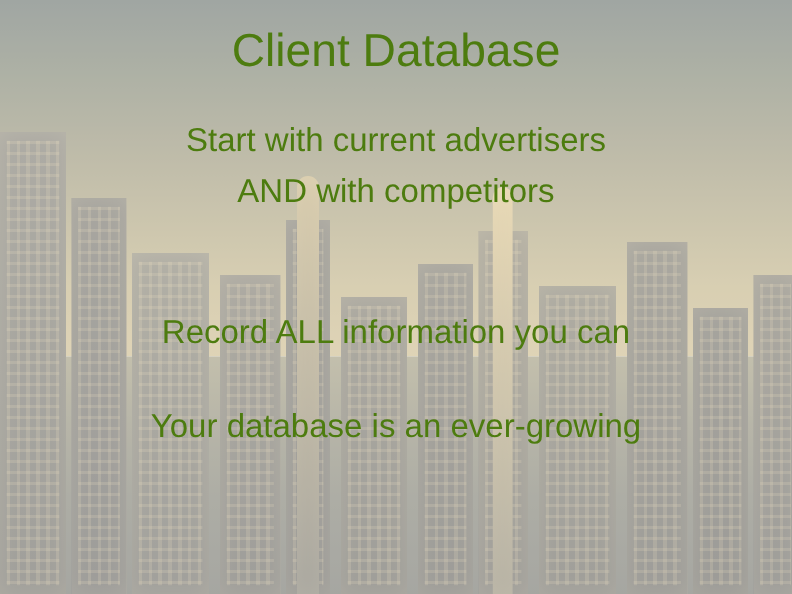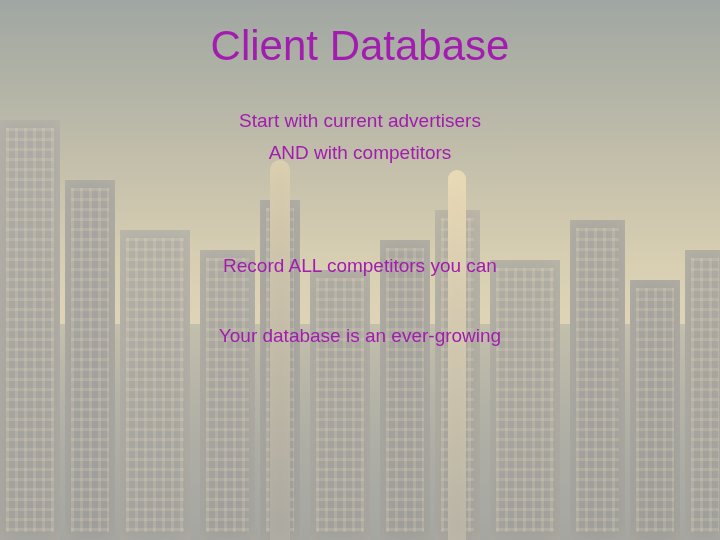--- a/index.html
+++ b/index.html
@@ -58,30 +58,30 @@
     inset: 0;
     background: rgba(255,255,255,0.55);
     z-index: 1;
   }
   .content {
     position: relative;
     z-index: 2;
     width: 100%;
     height: 100%;
     text-align: center;
-    color: #a21caf;
+    color: #4d7c0f;
     padding-top: 22px;
   }
   .title {
     font-size: 42px;
     font-weight: 400;
     margin-bottom: 38px;
   }
   .line {
-    font-size: 19px;
+    font-size: 30px;
     line-height: 1.35;
   }
   .gap-sm { height: 6px; }
   .gap-md { height: 44px; }
 </style>
 </head>
 <body>
 
 <div class="bg">
   <div class="sky"></div>
@@ -131,18 +131,18 @@
 <div class="content">
   <div class="title">Client Database</div>
 
   <div class="line">Start with current advertisers</div>
   <div class="gap-sm"></div>
   <div class="line">AND with competitors</div>
 
   <div class="gap-md"></div>
 
   <div class="gap-md"></div>
-  <div class="line">Record ALL competitors you can</div>
+  <div class="line">Record ALL information you can</div>
 
   <div class="gap-md"></div>
   <div class="line">Your database is an ever-growing</div>
   <div class="gap-sm"></div>
 </div>
 
 </body></html>

